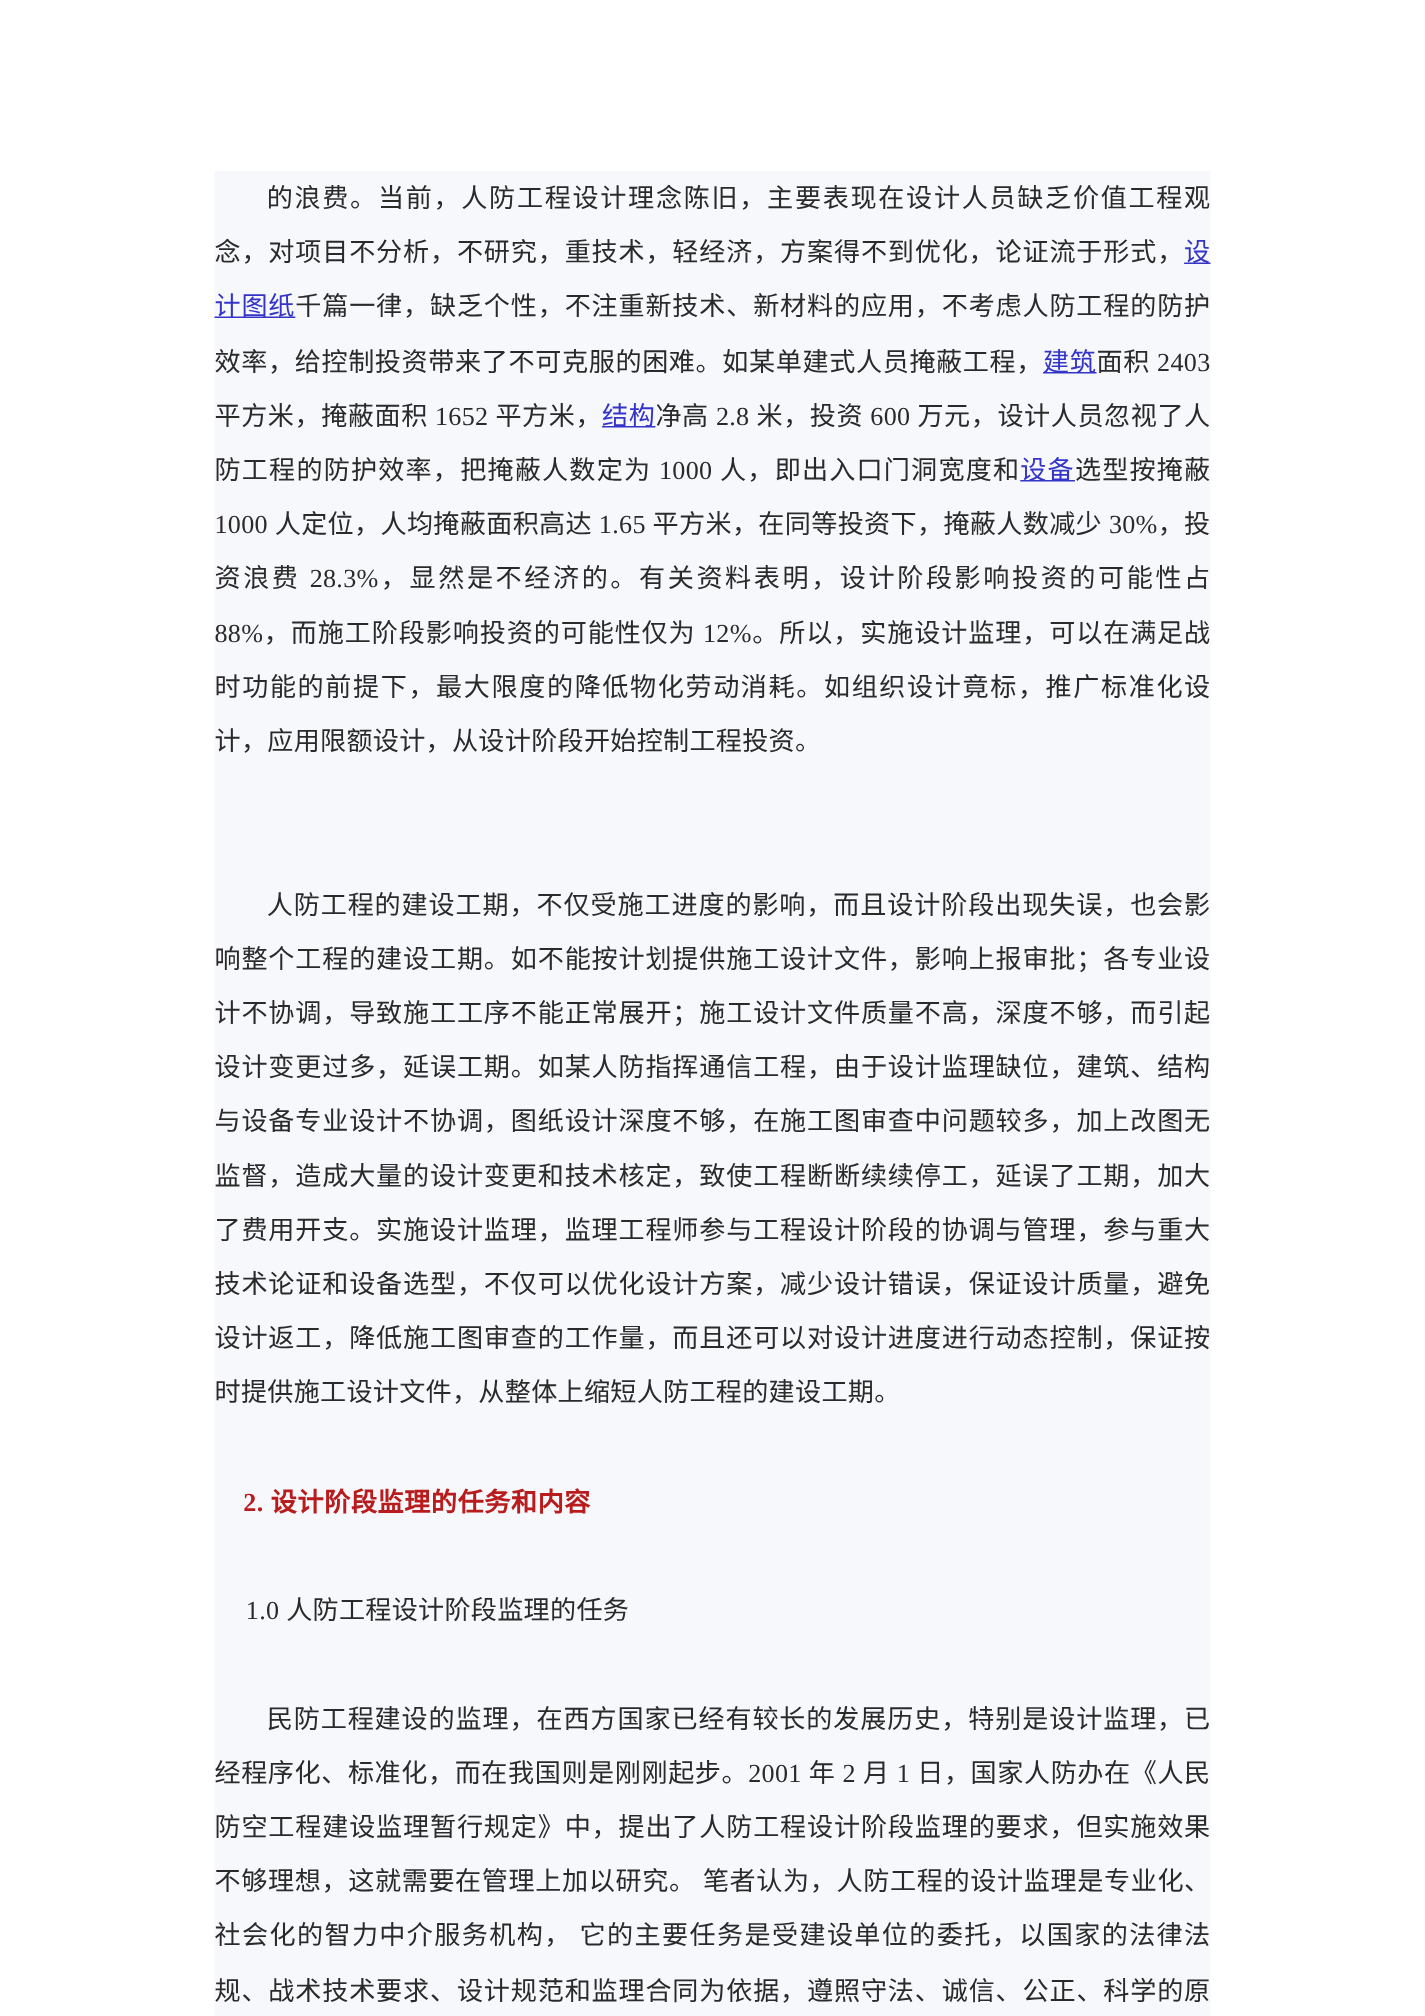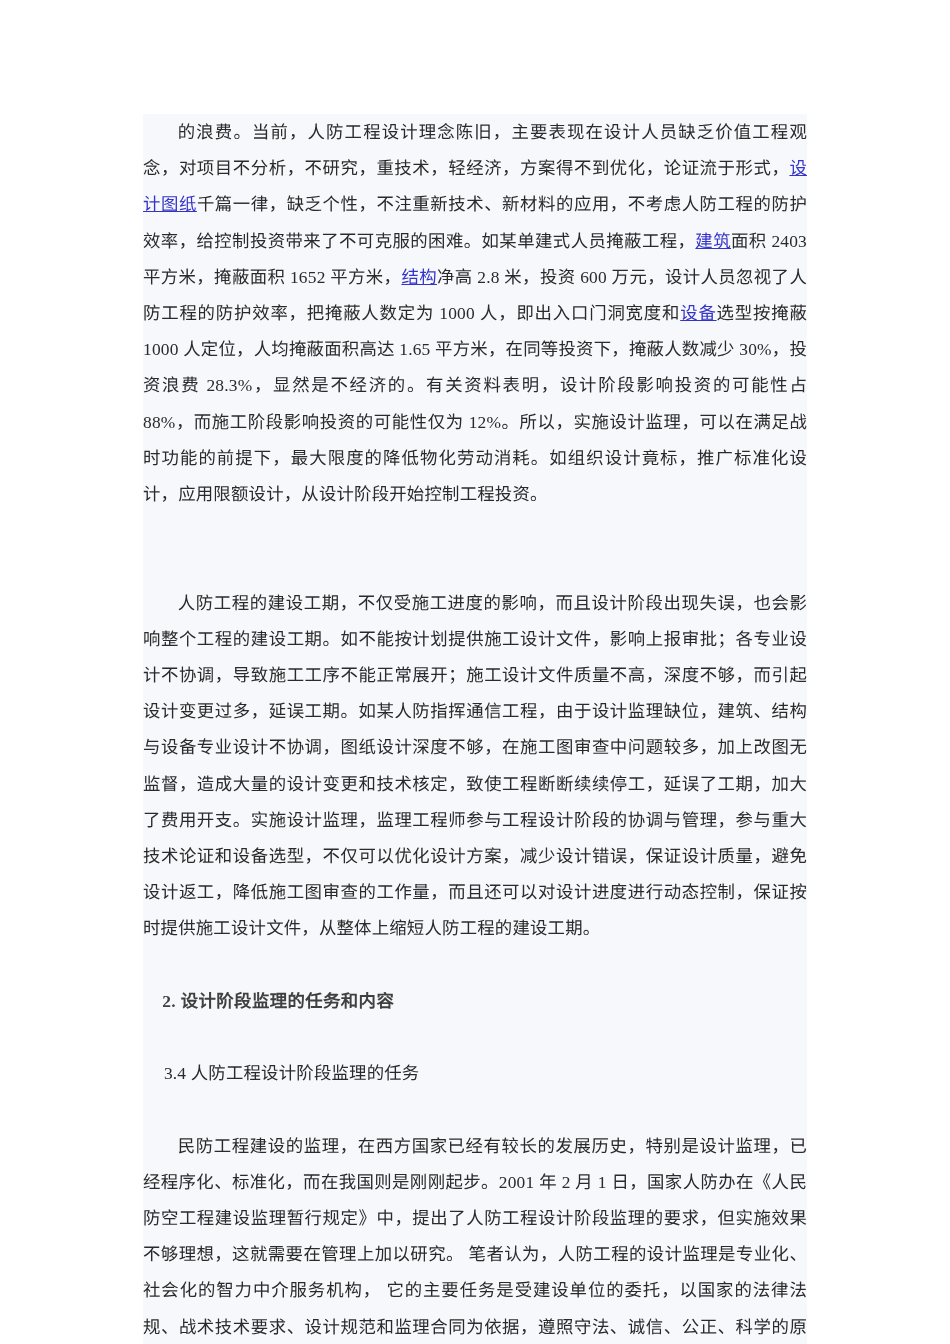--- a/index.html
+++ b/index.html
@@ -56,21 +56,21 @@
     height: 36.2px;
   }
 
   p.heading-num {
     text-indent: 1.6em;
   }
 
   p.heading-main {
     text-indent: 1.1em;
     font-weight: bold;
-    color: #404040;
+    color: #b91c1c;
     letter-spacing: 0.4px;
   }
 
   p.heading-sub {
     text-indent: 1.2em;
   }
 
   a.doclink {
     color: #3434c8;
     text-decoration: underline;
@@ -93,21 +93,21 @@
     <div class="spacer"></div>
 
     <p class="para">人防工程的建设工期，不仅受施工进度的影响，而且设计阶段出现失误，也会影响整个工程的建设工期。如不能按计划提供施工设计文件，影响上报审批；各专业设计不协调，导致施工工序不能正常展开；施工设计文件质量不高，深度不够，而引起设计变更过多，延误工期。如某人防指挥通信工程，由于设计监理缺位，建筑、结构与设备专业设计不协调，图纸设计深度不够，在施工图审查中问题较多，加上改图无监督，造成大量的设计变更和技术核定，致使工程断断续续停工，延误了工期，加大了费用开支。实施设计监理，监理工程师参与工程设计阶段的协调与管理，参与重大技术论证和设备选型，不仅可以优化设计方案，减少设计错误，保证设计质量，避免设计返工，降低施工图审查的工作量，而且还可以对设计进度进行动态控制，保证按时提供施工设计文件，从整体上缩短人防工程的建设工期。</p>
 
     <div class="spacer"></div>
 
     <p class="heading-main">2.  设计阶段监理的任务和内容</p>
 
     <div class="spacer"></div>
 
-    <p class="heading-sub">3.4 人防工程设计阶段监理的任务</p>
+    <p class="heading-sub">1.0 人防工程设计阶段监理的任务</p>
 
     <div class="spacer"></div>
 
     <p class="para">民防工程建设的监理，在西方国家已经有较长的发展历史，特别是设计监理，已经程序化、标准化，而在我国则是刚刚起步。2001 年 2 月 1 日，国家人防办在《人民防空工程建设监理暂行规定》中，提出了人防工程设计阶段监理的要求，但实施效果不够理想，这就需要在管理上加以研究。 笔者认为，人防工程的设计监理是专业化、社会化的智力中介服务机构， 它的主要任务是受建设单位的委托，以国家的法律法规、战术技术要求、设计规范和监理合同为依据，遵照守法、诚信、公正、科学的原则，以自身的专业技术和管理技术有效的跟踪控制设计产品质量、投资和工期，使人防工程建设的总目标得以最优实现。设计监理的特殊身份，决定其行为的客观性，管理的科学性，谋划的合理性</p>
 
   </div>
 
 </div>
 
 </body></html>

